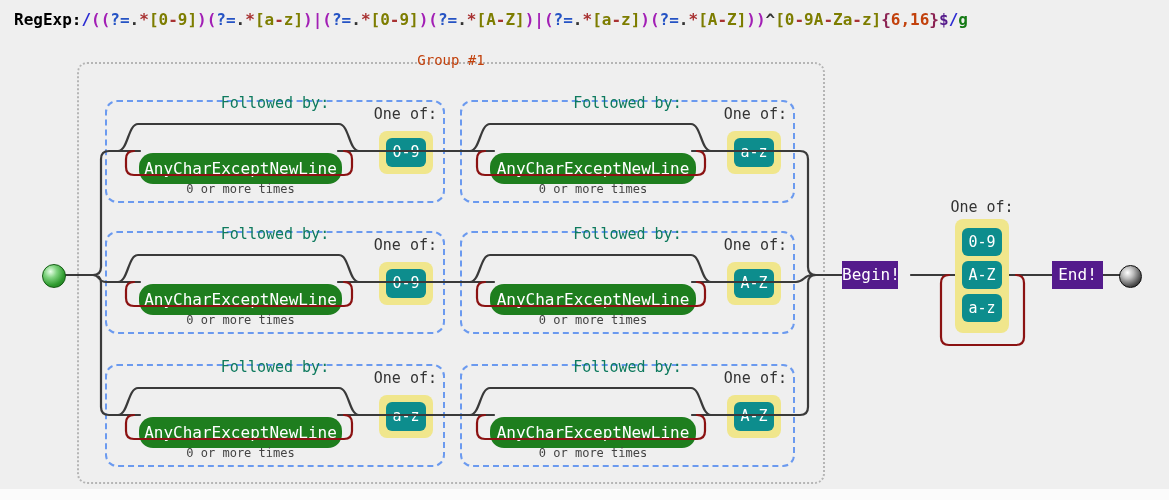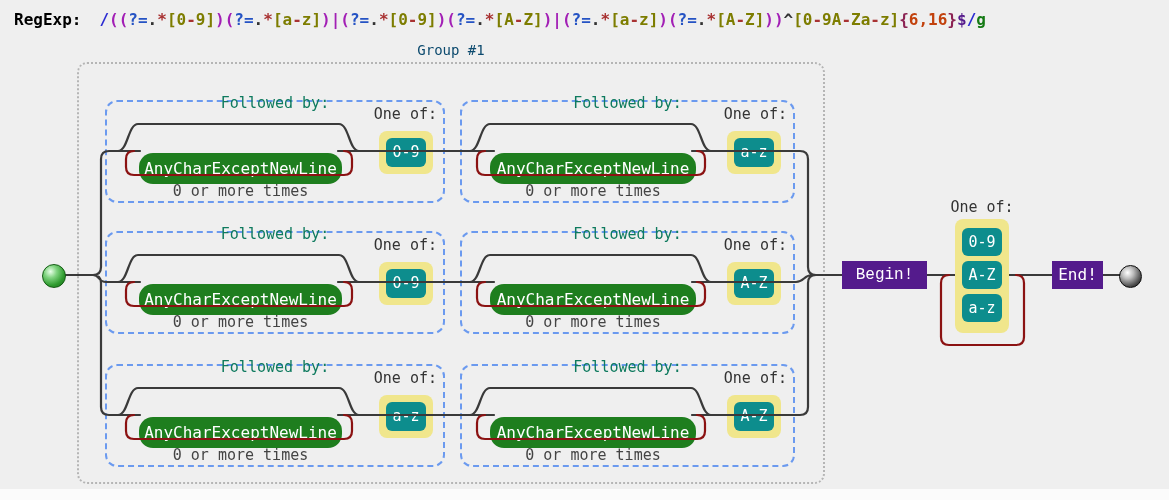--- a/index.html
+++ b/index.html
@@ -1,47 +1,47 @@
 <!DOCTYPE html>
 <html><head>
 <meta charset="utf-8">
 <style>
   html,body{margin:0;padding:0;background:#efefef;}
   #stage{position:relative;width:1169px;height:500px;background:#efefef;overflow:hidden;
          font-family:"DejaVu Sans Mono","Liberation Mono",monospace;}
   
   #hdr{position:absolute;left:14px;top:10px;font-size:16px;font-weight:bold;white-space:pre;color:#000;}
-  #hdr .lbl{margin-right:18px;color:#000;}
+  #hdr .lbl{color:#000;}
   .tok-sl{color:#2a2ad2}.tok-pa{color:#a21fb5}.tok-la{color:#2553c4}.tok-dt{color:#333}
   .tok-st{color:#a83232}.tok-cc{color:#7d7d00}.tok-hy{color:#a83232}.tok-cr{color:#333}
   .tok-br{color:#8b2252}.tok-nm{color:#c2410c}.tok-ds{color:#551a8b}.tok-fl{color:#157a15}
   
   #wires{position:absolute;left:0;top:0;z-index:1;}
   
   #grp{position:absolute;left:77px;top:62px;width:744px;height:418px;border:2px dotted #b5b5b5;border-radius:10px;z-index:0;}
-  #grplbl{position:absolute;left:77px;top:42px;width:748px;text-align:center;font-size:14px;color:#0c4a6e;z-index:2;}
+  #grplbl{position:absolute;left:77px;top:52px;width:748px;text-align:center;font-size:14px;color:#c2410c;z-index:2;}
   
   .labox{position:absolute;border:2px dashed #6b9aef;border-radius:12px;width:336px;height:99px;z-index:0;}
   .labox .fb{position:absolute;left:0;right:0;top:-21px;text-align:center;font-size:15px;color:#0e7a5e;margin-top:13px;}
   .labox .pill{position:absolute;top:51px;height:31px;line-height:31px;text-align:center;background:#1e7e1e;
                color:#fff;font-size:16px;border-radius:14px;box-sizing:border-box;z-index:3;}
   .labox .kk{position:absolute;top:29px;width:54px;height:43px;background:#f0e68c;border-radius:8px;z-index:3;}
   .labox .tl{position:absolute;top:36px;width:40px;height:29px;line-height:29px;background:#0d8d8d;border-radius:6px;
              color:#fff;font-size:15px;text-align:center;z-index:4;}
   .labox .oo{position:absolute;top:3px;right:6px;font-size:15px;color:#333;z-index:3;}
-  .labox .rp{position:absolute;top:80px;text-align:center;font-size:15px;color:#444;z-index:3;}
+  .labox .rp{position:absolute;top:80px;text-align:center;font-size:12px;color:#444;z-index:3;}
   .bA .pill{left:32px;width:203px;} .bA .kk{left:272px;} .bA .tl{left:279px;} .bA .rp{left:32px;width:203px;}
   .bB .pill{left:28px;width:206px;} .bB .kk{left:265px;} .bB .tl{left:272px;} .bB .rp{left:28px;width:206px;}
   .p11{left:105px;top:100px;} .p12{left:460px;top:100px;width:331px;}
   .p21{left:105px;top:231px;} .p22{left:460px;top:231px;width:331px;}
   .p31{left:105px;top:364px;} .p32{left:460px;top:364px;width:331px;}
   
   .pbox{position:absolute;top:261px;height:28px;line-height:28px;text-align:center;background:#541b8c;color:#fff;
         font-size:16px;z-index:3;}
-  #begin{left:842px;width:85px;font-family:Liberation Mono, monospace;} #end{left:1052px;width:51px;text-align:center;}
+  #begin{left:842px;width:56px;} #end{left:1052px;width:51px;text-align:center;}
   #tailkk{position:absolute;left:955px;top:219px;width:54px;height:114px;background:#f0e68c;border-radius:8px;z-index:3;}
   .ttl{position:absolute;left:962px;width:40px;height:28px;line-height:28px;background:#0d8d8d;border-radius:6px;
        color:#fff;font-size:15px;text-align:center;z-index:4;}
   #tt1{top:228px;} #tt2{top:261px;} #tt3{top:294px;}
   #tailoo{position:absolute;left:925px;top:198px;width:114px;text-align:center;font-size:15px;color:#333;z-index:3;}
   #tailrp{position:absolute;left:908px;top:346px;width:148px;text-align:center;font-size:15px;color:#444;z-index:3;}
   
   .ball{position:absolute;border-radius:50%;z-index:4;}
   #startball{left:42px;top:264px;width:22px;height:22px;border:1px solid #145c14;
     background:radial-gradient(circle at 34% 30%, #eaffea 0%, #7fd37f 30%, #2f9b2f 65%, #176617 100%);}

